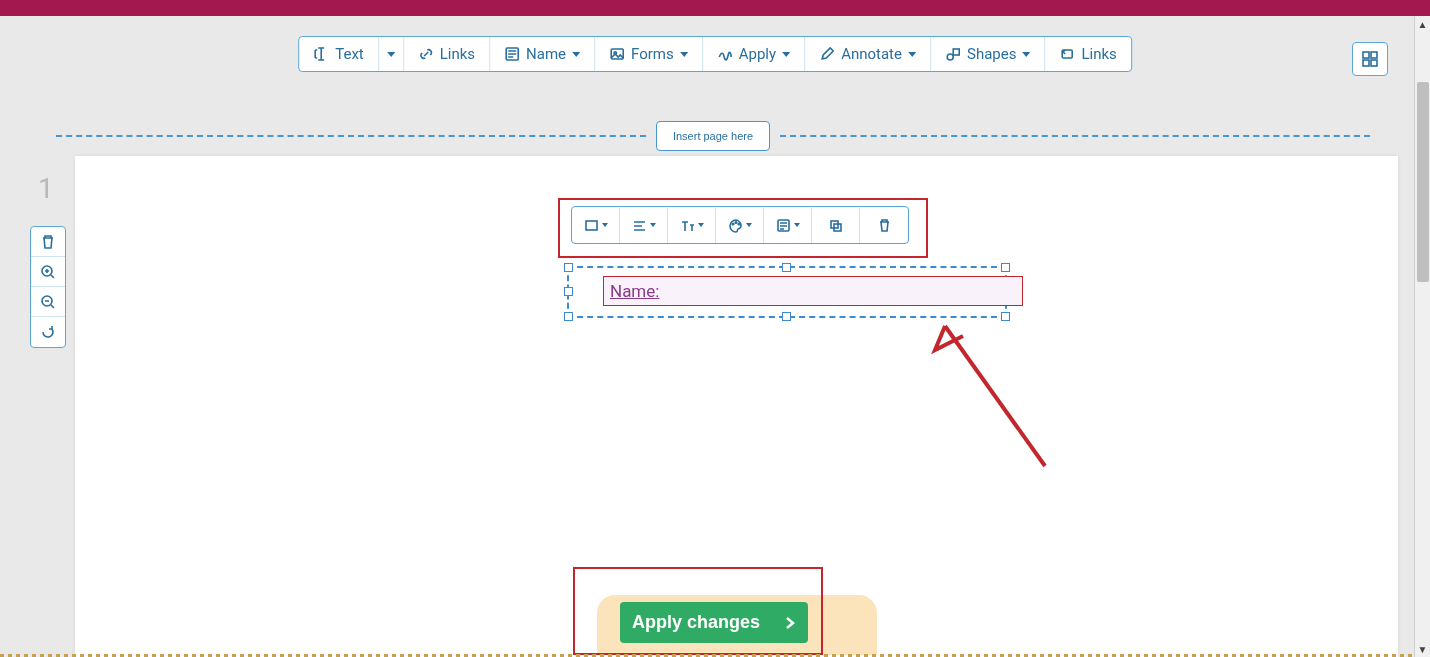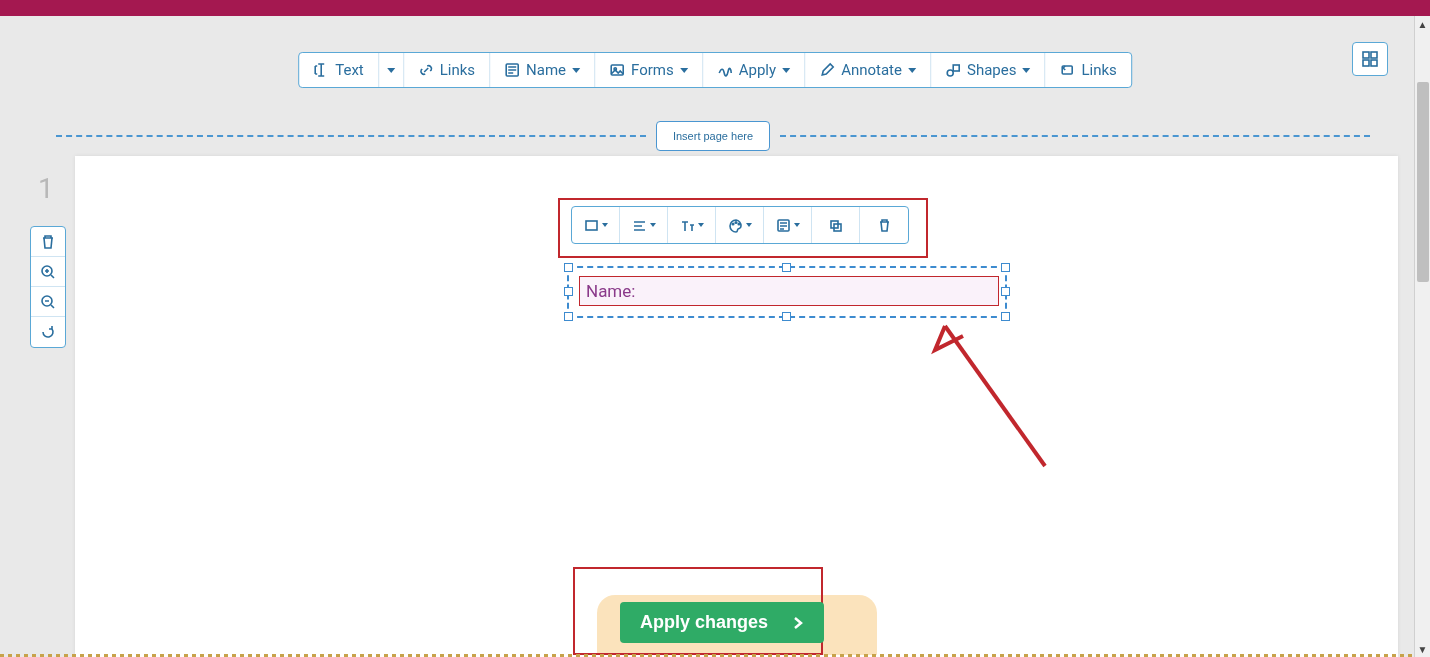--- a/index.html
+++ b/index.html
@@ -40,21 +40,21 @@
   .scroll-thumb {
     width: 12px;
     height: 200px;
     background: #bfbfbf;
     border-radius: 2px;
     margin-top: 50px;
   }
 
   .toolbar {
     position: absolute;
-    top: 36px;
+    top: 20px;
     left: 50%;
     transform: translateX(-50%);
     display: flex;
     background: #fff;
     border: 1px solid #5aa8d6;
     border-radius: 4px;
   }
   .toolbar .tbtn {
     display: flex;
     align-items: center;
@@ -197,29 +197,29 @@
   .handle {
     position:absolute;width:9px;height:9px;background:#fff;border:1.5px solid #3d8bcf;
   }
   .handle.nw{top:-5px;left:-5px;} .handle.n{top:-5px;left:calc(50% - 5px);} .handle.ne{top:-5px;right:-5px;}
   .handle.w{top:calc(50% - 5px);left:-5px;} .handle.e{top:calc(50% - 5px);right:-5px;}
   .handle.sw{bottom:-5px;left:-5px;} .handle.s{bottom:-5px;left:calc(50% - 5px);} .handle.se{bottom:-5px;right:-5px;}
 
   .form-field {
     position:absolute;
     top: 120px;
-    left: 504px;
+    left: 528px;
     width: 420px;
     height: 30px;
     background: #faf2fa;
     border: 1.5px solid #c1272d;
     padding: 3px 6px;
     color: #8a3a8a;
     font-size: 17px;
-    display:flex;align-items:center;
+    display:flex;align-items:center;text-decoration:underline;
   }
 
   .annotate-arrow {
     position:absolute;
     top: 160px;
     left: 850px;
     width: 140px; height: 160px;
     pointer-events:none;
   }
 
@@ -243,21 +243,21 @@
     border-radius: 18px 18px 0 0;
   }
   .apply-btn {
     position:absolute;
     bottom: 14px;
     left: 545px;
     background: #2fab66;
     color: #fff;
     font-size: 18px;
     font-weight: 600;
-    padding: 10px 20px;
+    padding: 10px 12px;
     border-radius: 4px;
     display:flex;align-items:center;gap:24px;
     cursor:pointer;
     border:none;
   }
   .apply-btn svg{width:12px;height:14px;stroke:#fff;fill:none;stroke-width:2.5;}
 
   .bottom-dash {
     position:absolute;
     bottom: 0;

